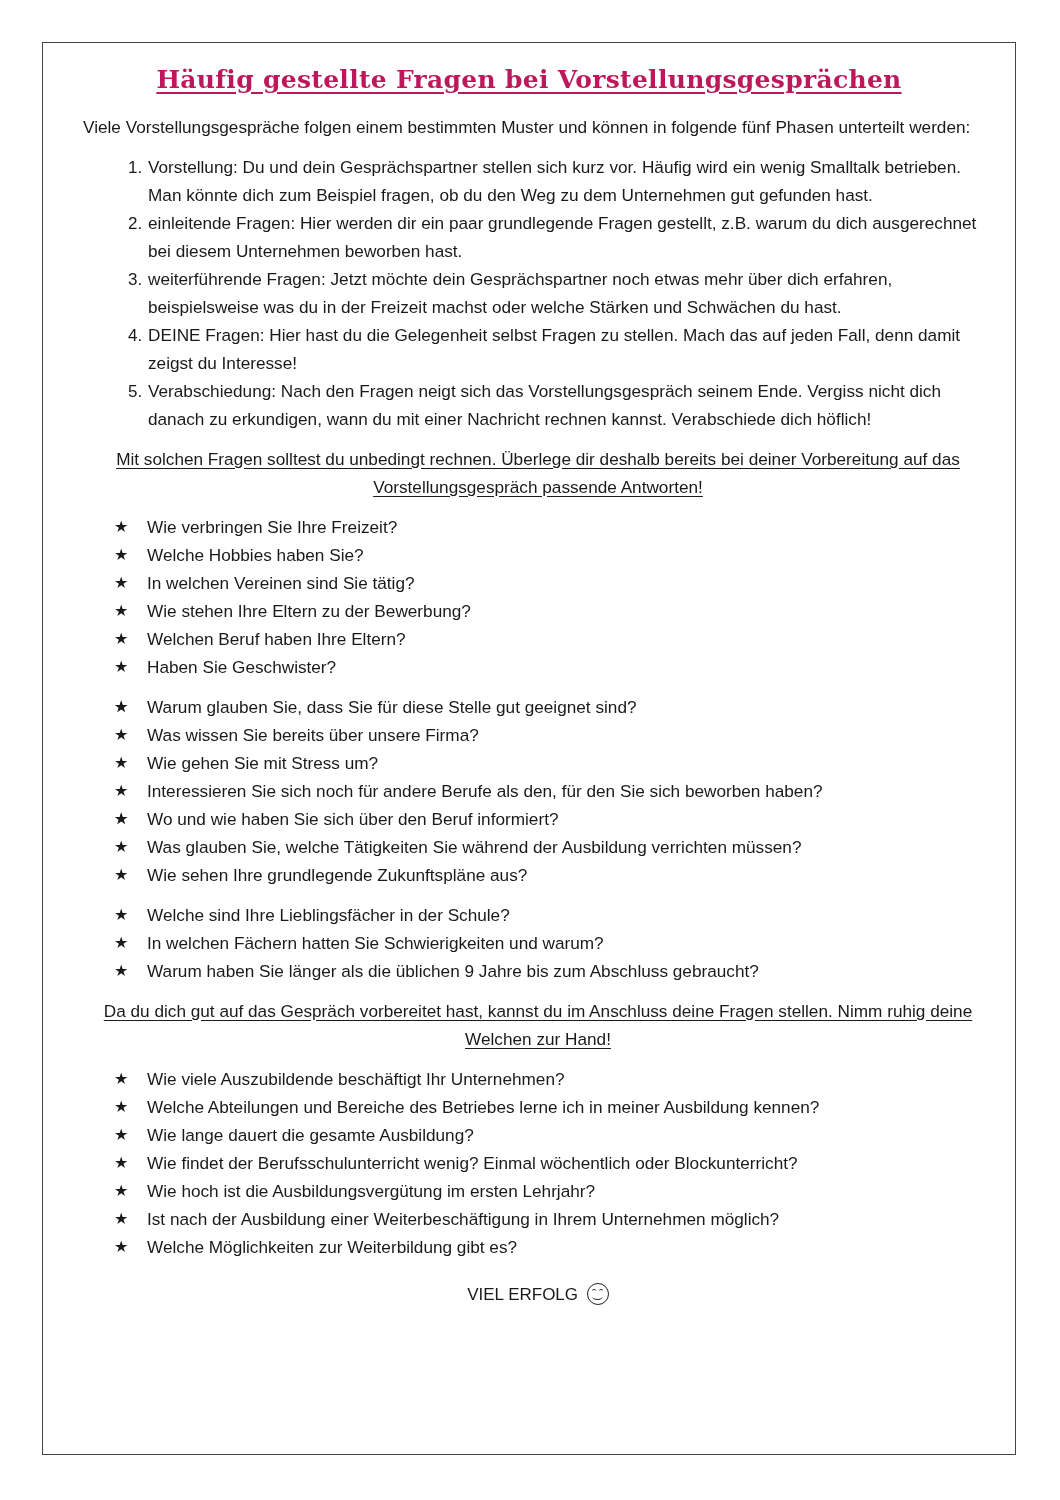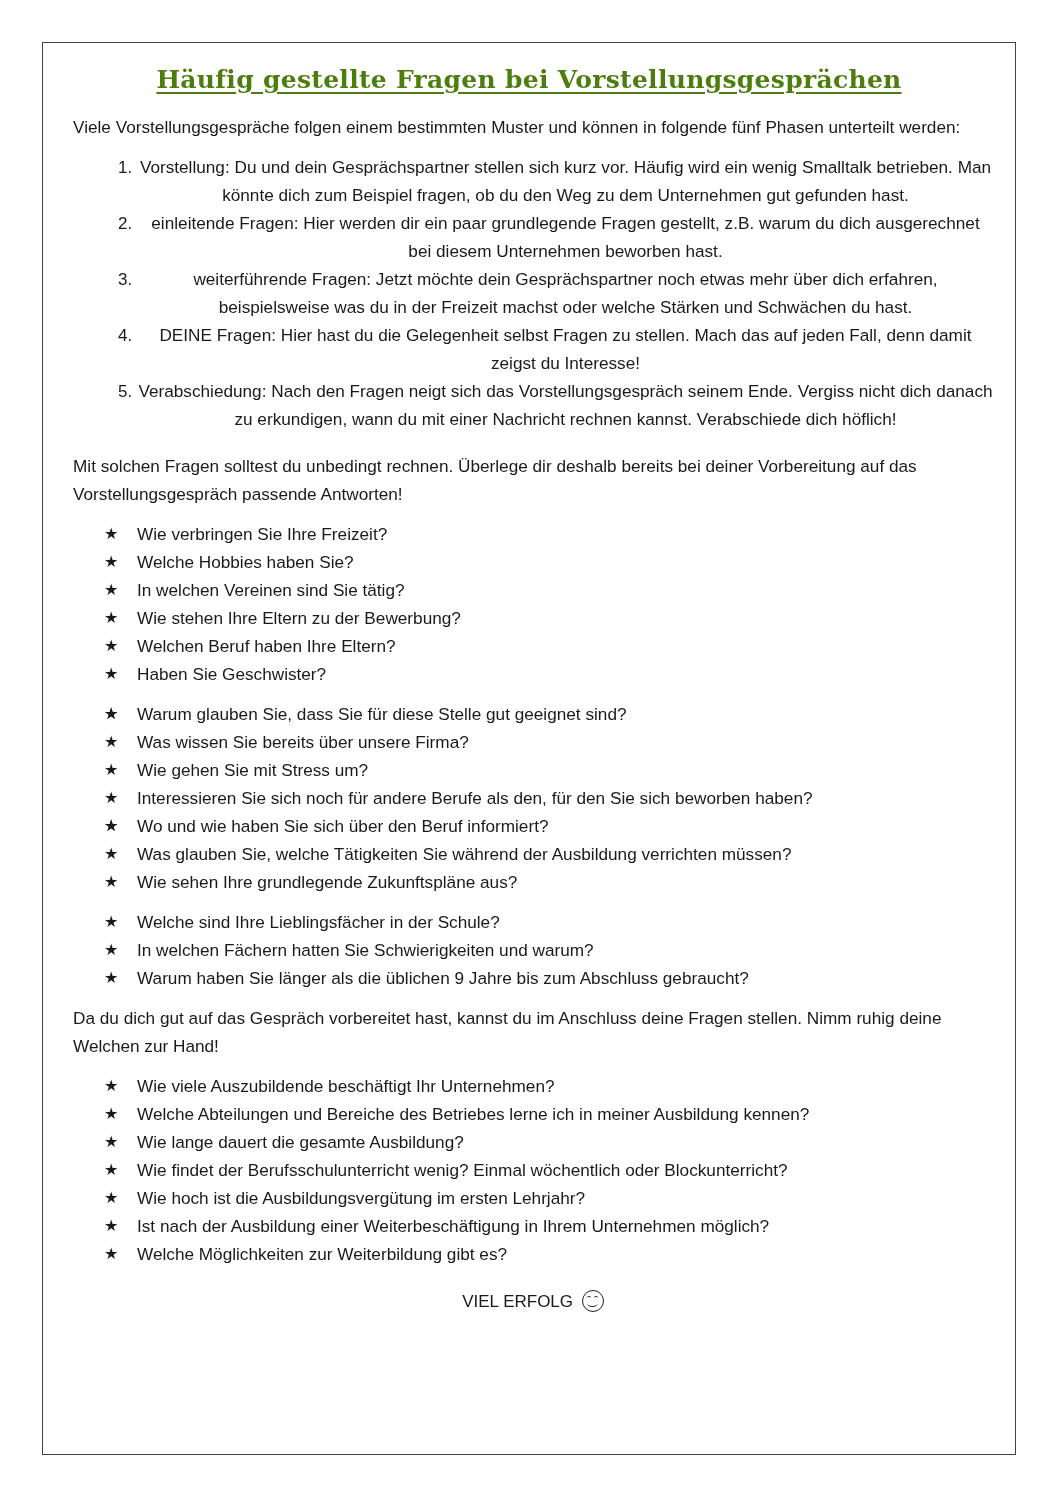--- a/index.html
+++ b/index.html
@@ -4,30 +4,30 @@
 <style>
   html, body { margin: 0; padding: 0; background: #ffffff; }
   body { width: 1060px; height: 1500px; position: relative; font-family: "Liberation Sans", "DejaVu Sans", sans-serif; color: #1a1a1a; }
   .page-frame {
     position: absolute; left: 42px; top: 42px; width: 974px; height: 1413px;
     border: 1.5px solid #444; box-sizing: border-box;
   }
   .title {
     position: absolute; left: 0; right: 0; top: 22px; text-align: center;
     font-family: "DejaVu Serif", "Liberation Serif", serif; font-weight: bold;
-    font-size: 25px; letter-spacing: 0.3px; color: #4d7c0f;
+    font-size: 25px; letter-spacing: 0.3px; color: #be185d;
     text-decoration: underline; text-decoration-thickness: 2px; text-underline-offset: 4px;
   }
-  .content { position: absolute; left: 30px; right: 22px; top: 70px; font-size: 17.2px; line-height: 28px; }
+  .content { position: absolute; left: 40px; right: 22px; top: 70px; font-size: 17.2px; line-height: 28px; }
   p { margin: 0; }
   .intro { margin-bottom: 12px; }
-  ol.phases { margin: 0 0 19px 0; padding-left: 64px; text-align: center; }
+  ol.phases { margin: 0 0 12px 0; padding-left: 64px; }
   ol.phases li { padding-left: 1px; }
   ol.phases li::marker { font-size: 17px; }
-  .underlined { text-underline-offset: 3px; margin-bottom: 12px; }
+  .underlined { text-decoration: underline; text-underline-offset: 3px; margin-bottom: 12px; text-align: center; }
   ul.stars { list-style: none; margin: 0 0 12px 0; padding-left: 64px; }
   ul.stars li { position: relative; }
   ul.stars li .star { position: absolute; left: -33px; top: 0; font-size: 16px; }
   .footer { text-align: center; margin-top: 20px; font-size: 17px; }
   .smiley { display: inline-block; width: 22px; height: 22px; border: 1.5px solid #222; border-radius: 50%; box-sizing: border-box; vertical-align: -5px; position: relative; margin-left: 4px; }
   .smiley::before { content: ""; position: absolute; left: 4px; top: 5px; width: 4px; height: 3px; border-top: 1.4px solid #222; border-radius: 50% 50% 0 0; box-shadow: 7px 0 0 -0px transparent; }
   .smiley .eye-r { position: absolute; left: 11px; top: 5px; width: 4px; height: 3px; border-top: 1.4px solid #222; border-radius: 50% 50% 0 0; }
   .smiley .mouth { position: absolute; left: 4px; top: 9px; width: 11px; height: 6px; border-bottom: 1.4px solid #222; border-radius: 0 0 50% 50%; }
 </style>
 </head>

